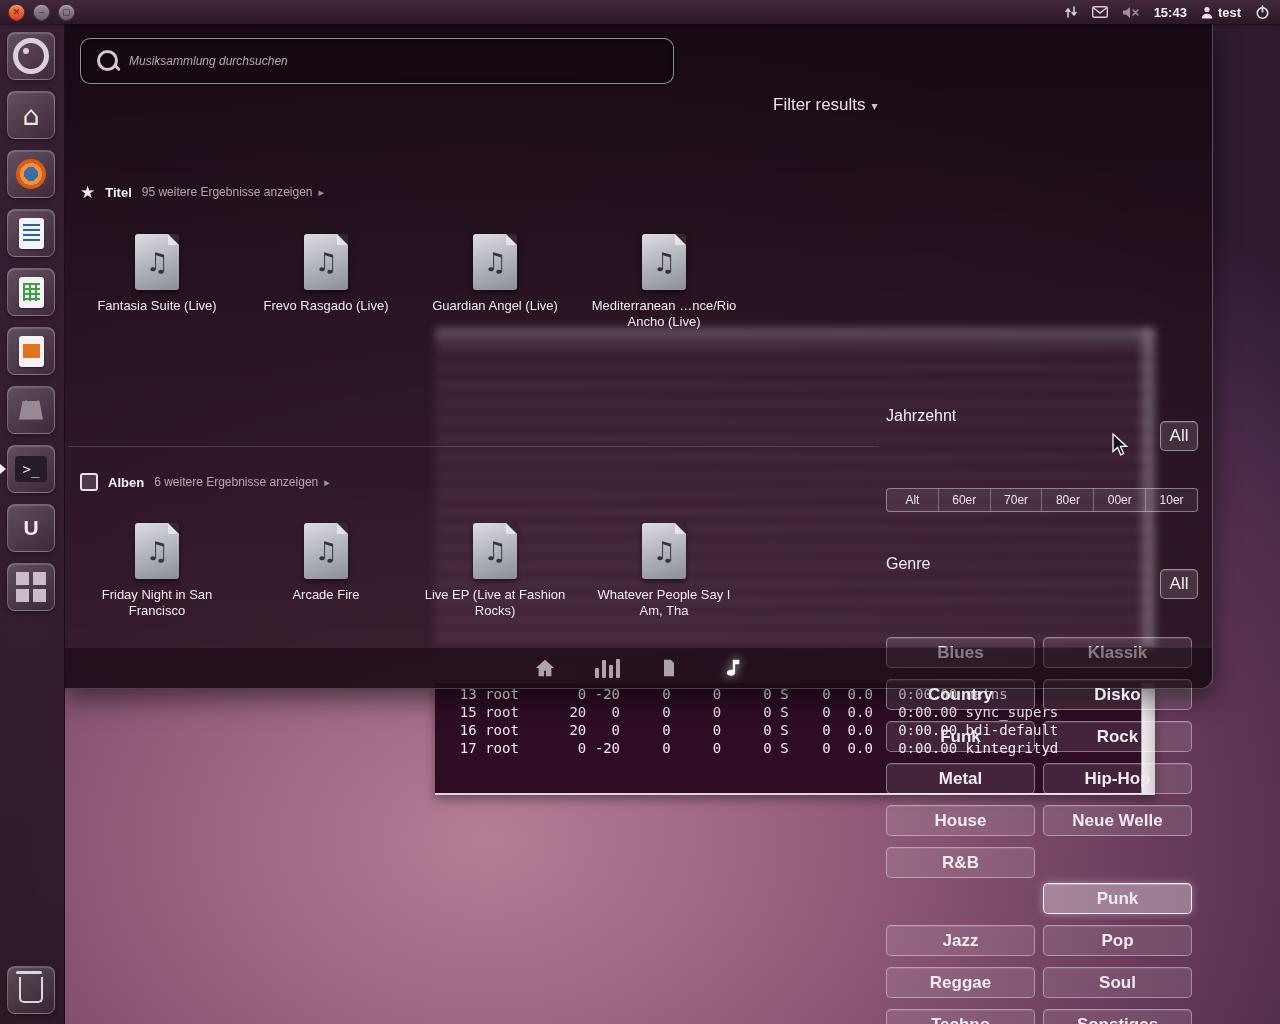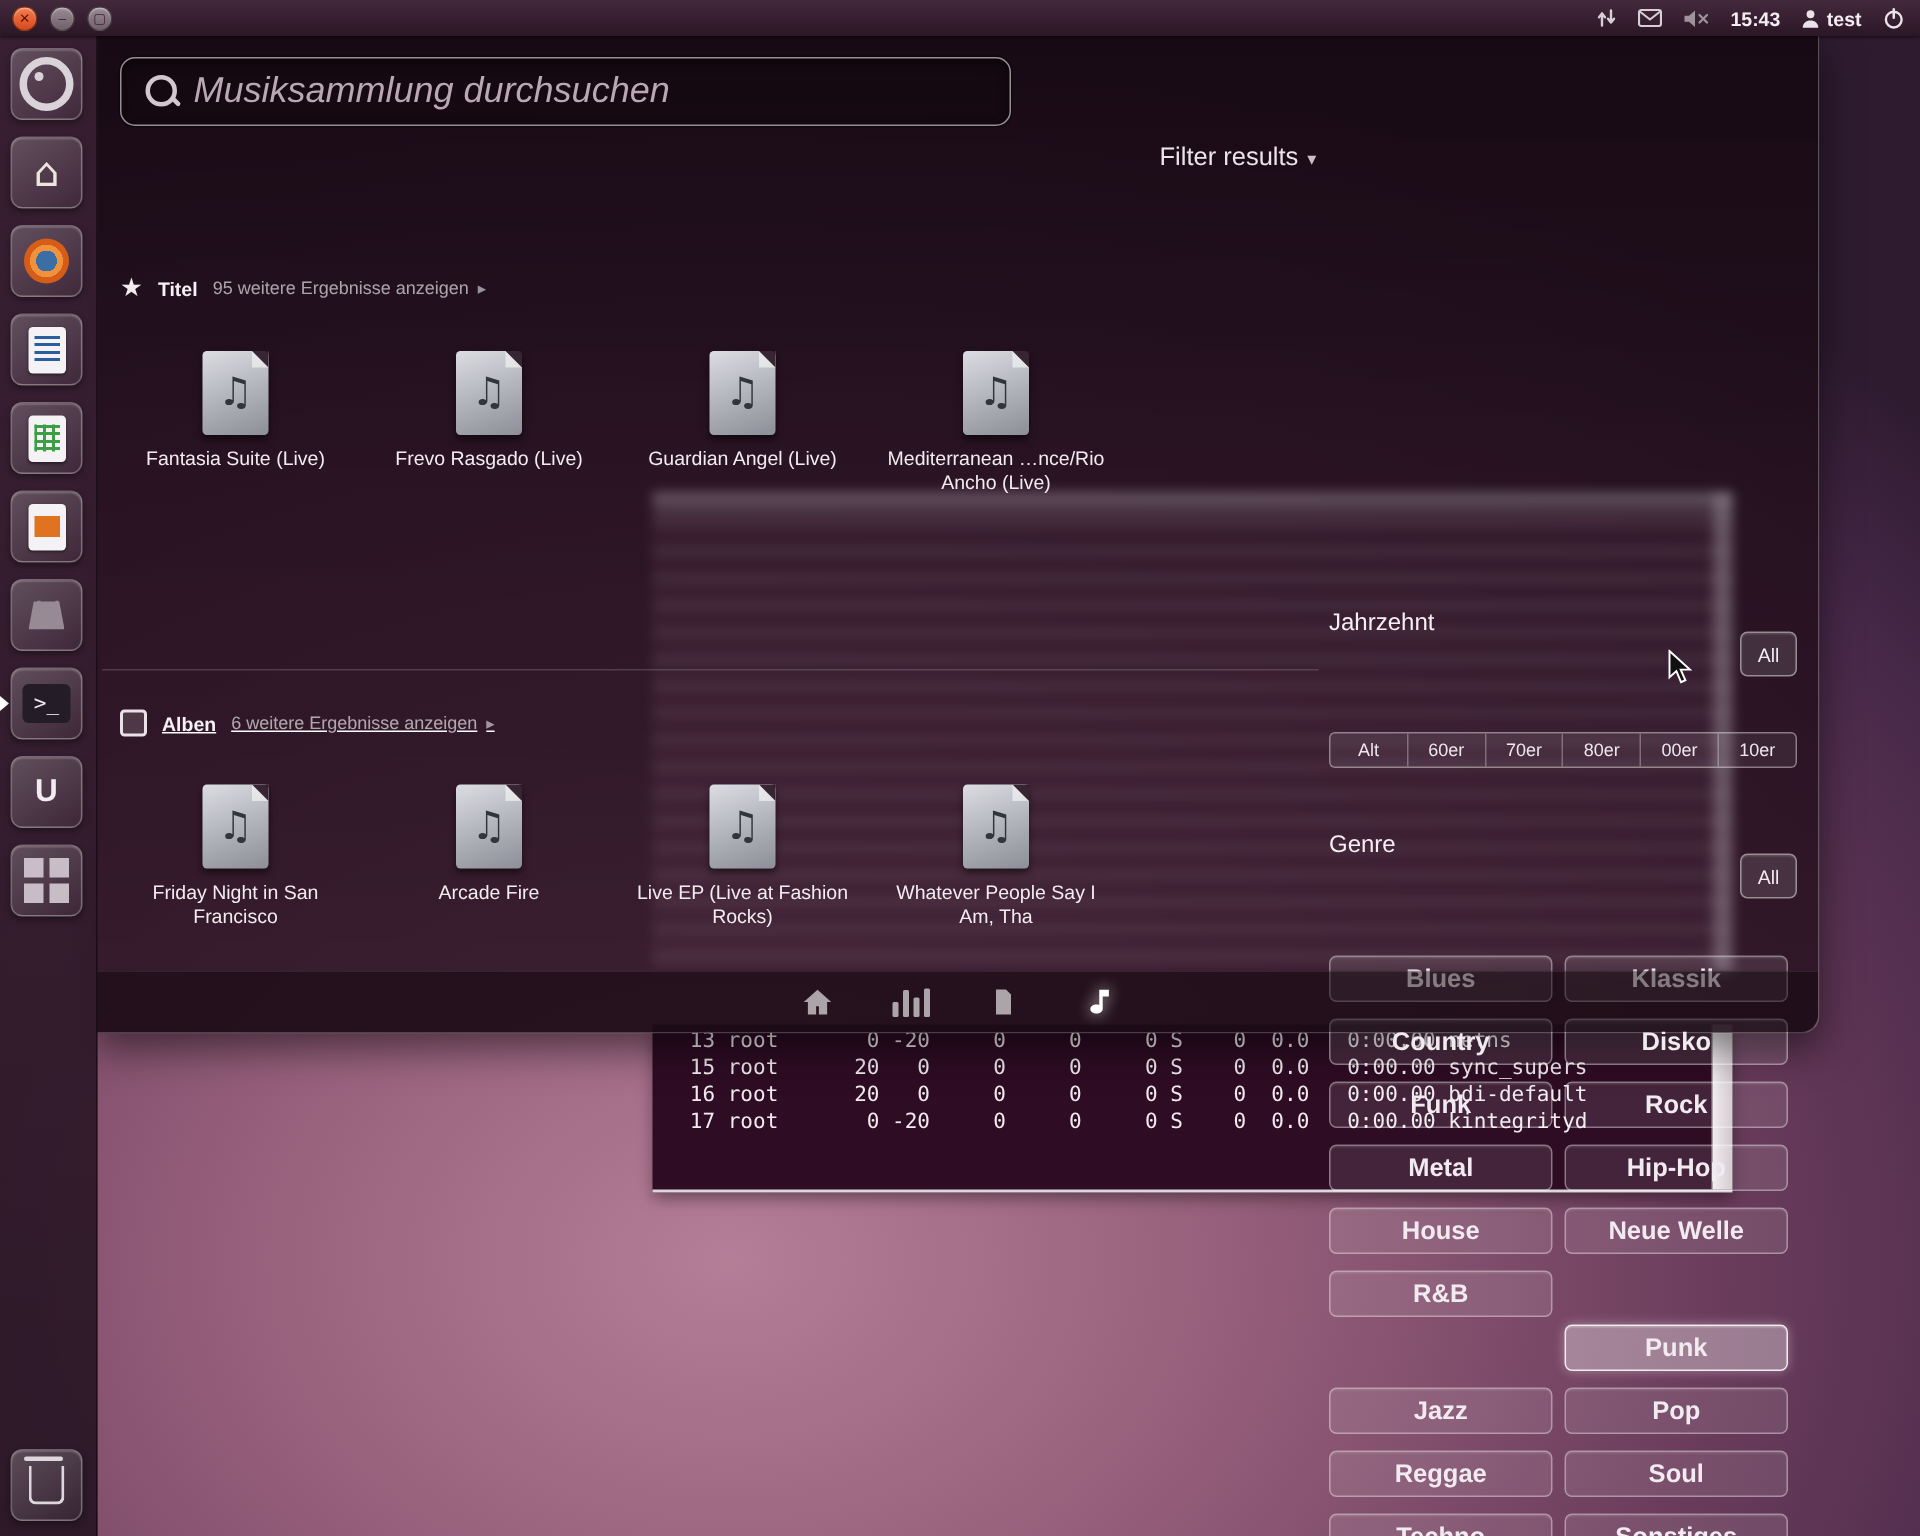--- a/index.html
+++ b/index.html
@@ -69,21 +69,21 @@
       linear-gradient(rgba(235,228,235,.55), rgba(235,228,235,.2) 18px, rgba(120,70,105,.28) 18px),
       repeating-linear-gradient(to bottom, rgba(255,255,255,.18) 0 7px, rgba(60,25,50,.06) 7px 18px);}
   .dash > .layer{position:relative;z-index:1;}
 
   .searchbar{position:absolute;left:16px;top:14px;width:592px;height:44px;border-radius:10px;
     border:1px solid rgba(255,255,255,.55);background:rgba(18,7,14,.5);
     box-shadow:inset 0 2px 7px rgba(0,0,0,.55), 0 0 0 1px rgba(0,0,0,.35);}
   .mag{position:absolute;left:16px;top:11px;width:15px;height:15px;border:3px solid #d3c7cf;border-radius:50%;}
   .mag::after{content:"";position:absolute;left:13px;top:13px;width:8px;height:3px;background:#d3c7cf;border-radius:2px;transform:rotate(45deg);}
   .search-input{position:absolute;inset:0;background:transparent;border:none;outline:none;
-    padding-left:48px;color:#efe7ed;font-size:24px;font-family:"Liberation Sans",sans-serif;}
+    padding-left:48px;color:#efe7ed;font-size:12px;font-family:"Liberation Sans",sans-serif;}
   .search-input::placeholder{color:#b9a7b4;font-style:italic;}
 
   .filter-toggle{position:absolute;left:709px;top:25px;color:#ece3ea;font-size:17px;cursor:default;}
   .filter-toggle .car{font-size:12px;margin-left:6px;color:#cdbfca;}
 
   .section-head{position:absolute;display:flex;align-items:center;gap:10px;color:#fff;}
   .sec-icon{font-family:"DejaVu Sans",sans-serif;font-size:17px;color:#f2ecf1;}
   .albums-icon{width:14px;height:14px;border:2px solid #e9e2e8;border-radius:3px;background:rgba(255,255,255,.15);}
   .sec-title{font-size:13px;font-weight:bold;color:#f6f1f5;}
   .sec-more{font-size:12px;color:rgba(255,255,255,.62);}
@@ -98,21 +98,21 @@
     border-style:solid;border-width:0 11px 11px 0;border-color:transparent rgba(40,20,34,.9) rgba(255,255,255,.55) transparent;}
   .note-icon .ng{font-family:"DejaVu Sans",sans-serif;font-size:26px;color:#34343e;}
   .result-label{margin-top:8px;font-size:13px;line-height:16px;color:#f2ecf0;text-align:center;max-height:34px;overflow:hidden;}
 
   .divider{position:absolute;left:4px;width:811px;height:1px;background:rgba(255,255,255,.16);}
 
   
   .f-head{position:absolute;color:#f5eef3;font-size:16px;}
   .all-btn{position:absolute;left:1096px;width:36px;height:28px;border-radius:5px;
     border:1px solid rgba(255,255,255,.45);background:rgba(255,255,255,.12);
-    color:#f2ebf1;font-size:13px;display:flex;align-items:center;justify-content:center;
+    color:#f2ebf1;font-size:17px;display:flex;align-items:center;justify-content:center;
     box-shadow:inset 0 1px 1px rgba(255,255,255,.15);cursor:default;}
   .seg-row{position:absolute;left:822px;top:119px;width:310px;height:22px;display:flex;
     border:1px solid rgba(255,255,255,.4);border-radius:4px;overflow:hidden;background:rgba(255,255,255,.07);}
   .seg{flex:1;display:flex;align-items:center;justify-content:center;font-size:12px;color:#eee6ec;
     border-right:1px solid rgba(255,255,255,.3);cursor:default;}
   .seg:last-child{border-right:none;}
   .genre-grid{position:absolute;left:822px;top:196px;display:grid;
     grid-template-columns:149px 149px;column-gap:8px;row-gap:11px;}
   .gbtn{height:29px;border-radius:5px;border:1px solid rgba(255,255,255,.38);
     background:rgba(255,255,255,.10);color:#f1eaf0;font-size:17px;
@@ -197,21 +197,21 @@
       <div class="result">
         <div class="note-icon">
             <span class="ng">♫</span>
           </div>
         <div class="result-label">Mediterranean …nce/Rio Ancho (Live)</div>
       </div>
     </div>
 
     <div class="divider layer" style="top:240px;"></div>
 
-    <div class="section-head layer" style="left:16px;top:266px;text-decoration:underline;">
+    <div class="section-head layer" style="left:16px;top:266px;">
       <span class="albums-icon"></span>
       <span class="sec-title">Alben</span>
       <span class="sec-more">
         <span>6 weitere Ergebnisse anzeigen</span><span class="arr">▸</span>
       </span>
     </div>
 
     <div class="results-row layer" style="left:14px;top:298px;">
       <div class="result">
         <div class="note-icon">

